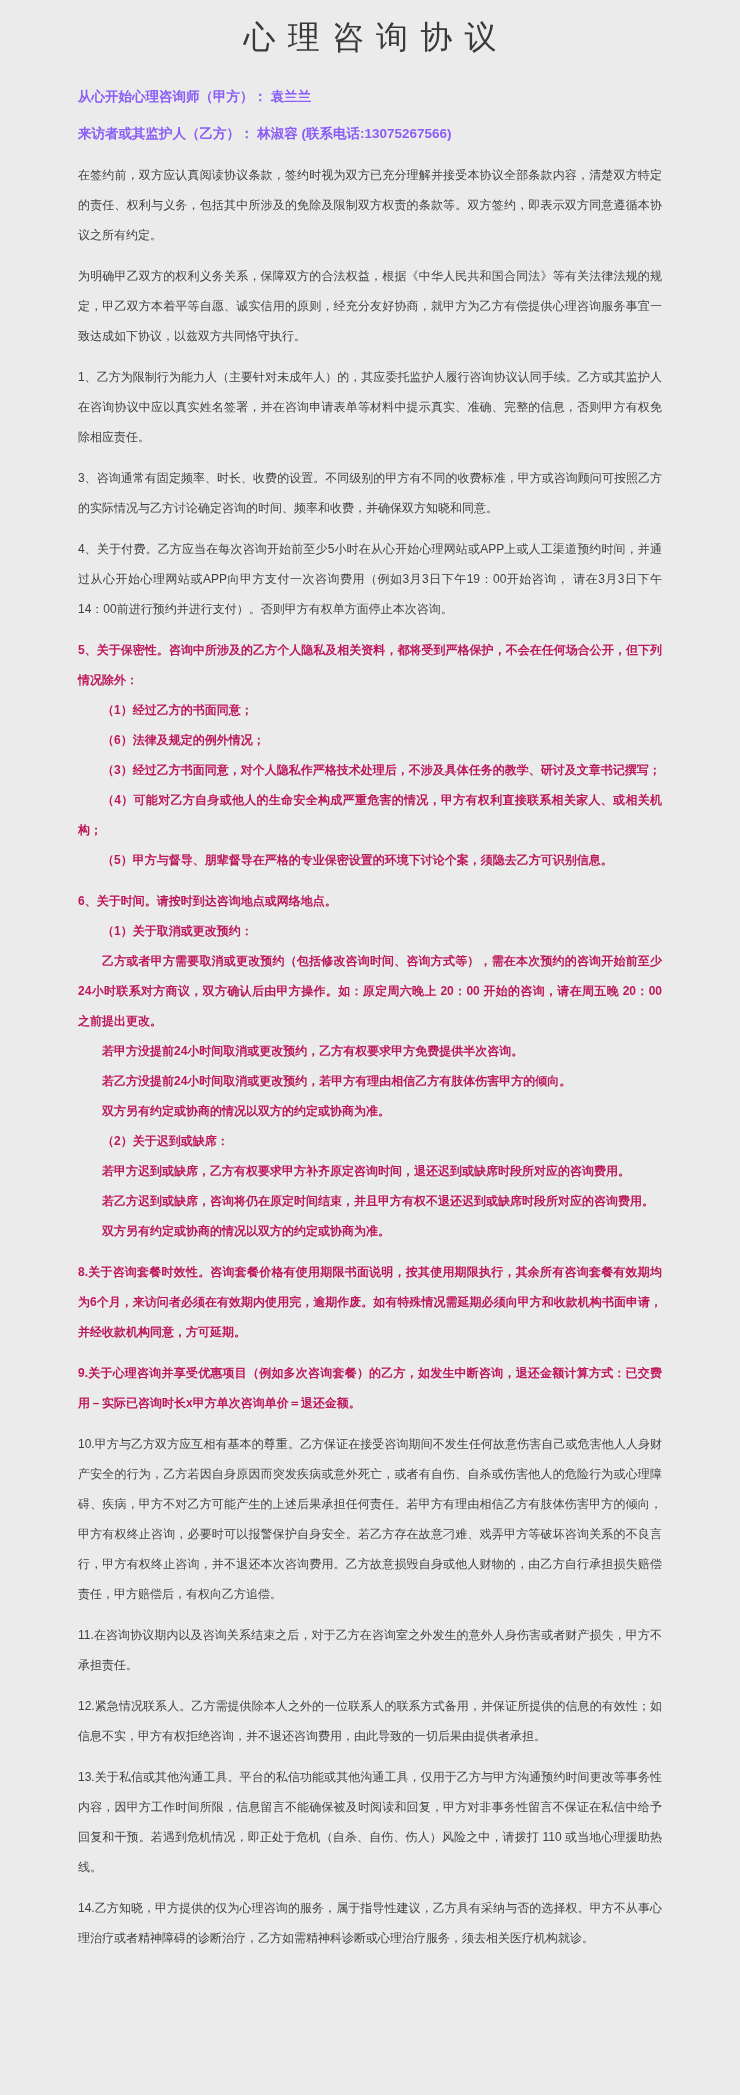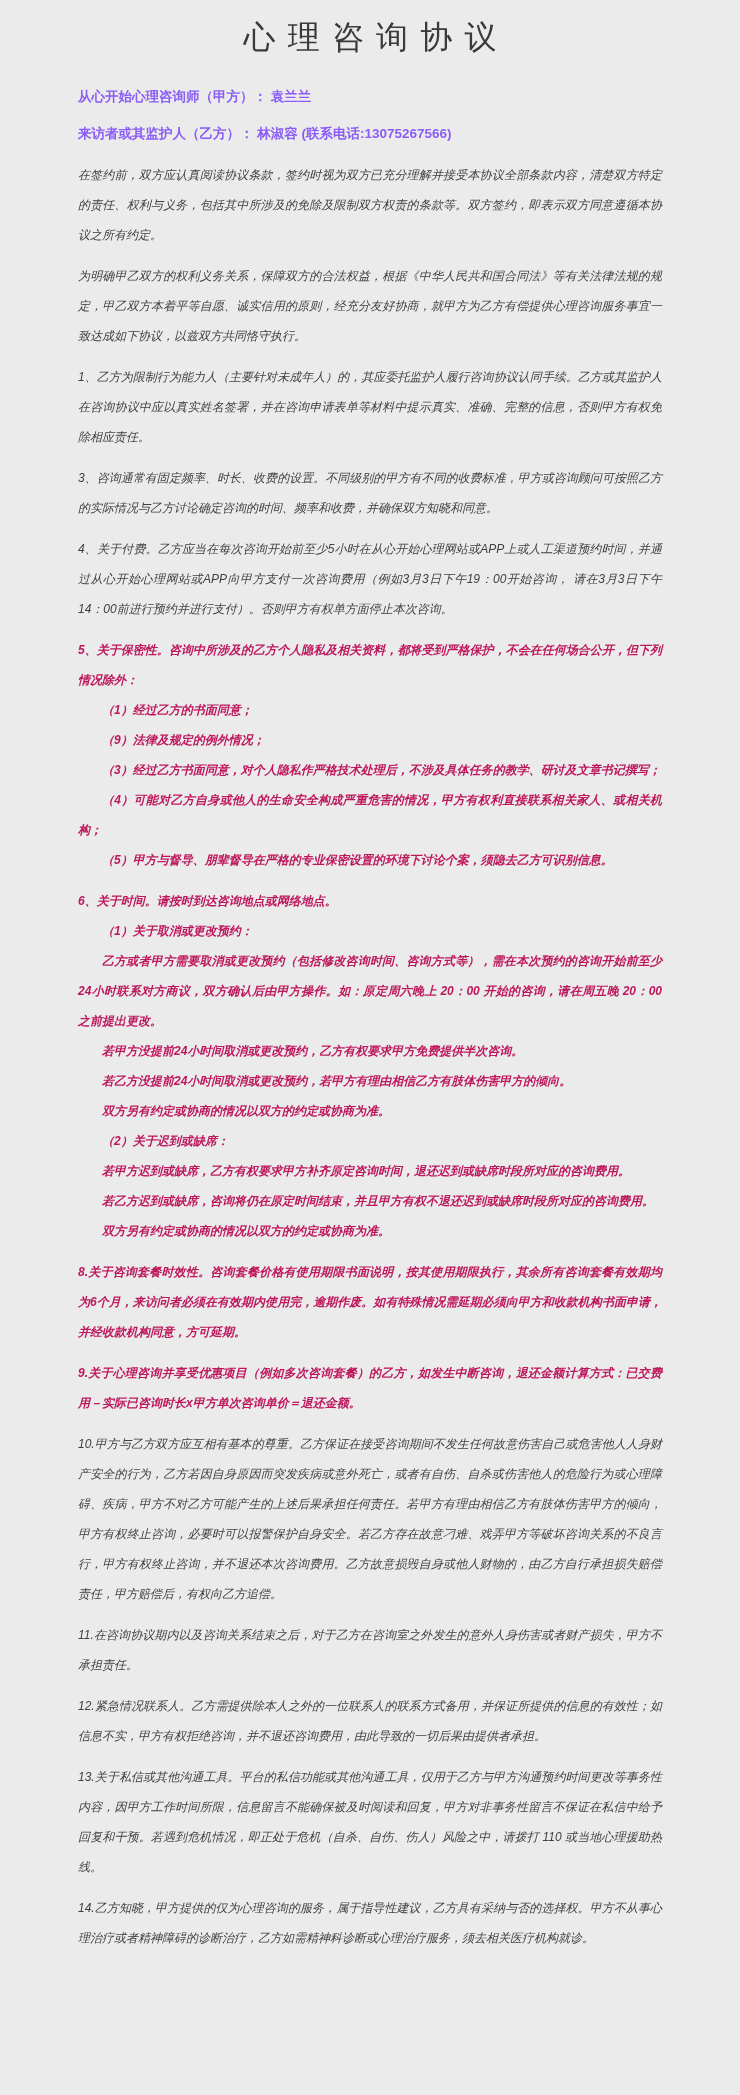--- a/index.html
+++ b/index.html
@@ -27,21 +27,20 @@
     color: #8b5cf6;
     margin: 15px 0;
     line-height: 22px;
   }
   .clauses { margin-top: 4px; }
   .p {
     font-size: 12px;
     line-height: 30px;
     margin: 11px 0;
     text-align: justify;
-    font-style: italic;
   }
   .p.b { font-weight: 700; color: #be185d; }
   .p.ti { text-indent: 2em; }
   .p.t { margin: 0; }
   .p.m0 { margin-bottom: 0; }
 </style>
 </head>
 <body>
 
 <div class="doc">
@@ -52,21 +51,21 @@
   <div class="party">来访者或其监护人（乙方）： 林淑容 (联系电话:13075267566)</div>
 
   <div class="clauses">
       <div class="p">在签约前，双方应认真阅读协议条款，签约时视为双方已充分理解并接受本协议全部条款内容，清楚双方特定的责任、权利与义务，包括其中所涉及的免除及限制双方权责的条款等。双方签约，即表示双方同意遵循本协议之所有约定。</div>
       <div class="p">为明确甲乙双方的权利义务关系，保障双方的合法权益，根据《中华人民共和国合同法》等有关法律法规的规定，甲乙双方本着平等自愿、诚实信用的原则，经充分友好协商，就甲方为乙方有偿提供心理咨询服务事宜一致达成如下协议，以兹双方共同恪守执行。</div>
       <div class="p">1、乙方为限制行为能力人（主要针对未成年人）的，其应委托监护人履行咨询协议认同手续。乙方或其监护人在咨询协议中应以真实姓名签署，并在咨询申请表单等材料中提示真实、准确、完整的信息，否则甲方有权免除相应责任。</div>
       <div class="p">3、咨询通常有固定频率、时长、收费的设置。不同级别的甲方有不同的收费标准，甲方或咨询顾问可按照乙方的实际情况与乙方讨论确定咨询的时间、频率和收费，并确保双方知晓和同意。</div>
       <div class="p">4、关于付费。乙方应当在每次咨询开始前至少5小时在从心开始心理网站或APP上或人工渠道预约时间，并通过从心开始心理网站或APP向甲方支付一次咨询费用（例如3月3日下午19：00开始咨询， 请在3月3日下午14：00前进行预约并进行支付）。否则甲方有权单方面停止本次咨询。</div>
       <div class="p b m0">5、关于保密性。咨询中所涉及的乙方个人隐私及相关资料，都将受到严格保护，不会在任何场合公开，但下列情况除外：</div>
       <div class="p b ti t">（1）经过乙方的书面同意；</div>
-      <div class="p b ti t">（9）法律及规定的例外情况；</div>
+      <div class="p b ti t">（6）法律及规定的例外情况；</div>
       <div class="p b ti t">（3）经过乙方书面同意，对个人隐私作严格技术处理后，不涉及具体任务的教学、研讨及文章书记撰写；</div>
       <div class="p b ti t">（4）可能对乙方自身或他人的生命安全构成严重危害的情况，甲方有权利直接联系相关家人、或相关机构；</div>
       <div class="p b ti t">（5）甲方与督导、朋辈督导在严格的专业保密设置的环境下讨论个案，须隐去乙方可识别信息。</div>
       <div class="p b m0">6、关于时间。请按时到达咨询地点或网络地点。</div>
       <div class="p b ti t">（1）关于取消或更改预约：</div>
       <div class="p b ti t">乙方或者甲方需要取消或更改预约（包括修改咨询时间、咨询方式等），需在本次预约的咨询开始前至少24小时联系对方商议，双方确认后由甲方操作。如：原定周六晚上 20：00 开始的咨询，请在周五晚 20：00 之前提出更改。</div>
       <div class="p b ti t">若甲方没提前24小时间取消或更改预约，乙方有权要求甲方免费提供半次咨询。</div>
       <div class="p b ti t">若乙方没提前24小时间取消或更改预约，若甲方有理由相信乙方有肢体伤害甲方的倾向。</div>
       <div class="p b ti t">双方另有约定或协商的情况以双方的约定或协商为准。</div>
       <div class="p b ti t">（2）关于迟到或缺席：</div>

